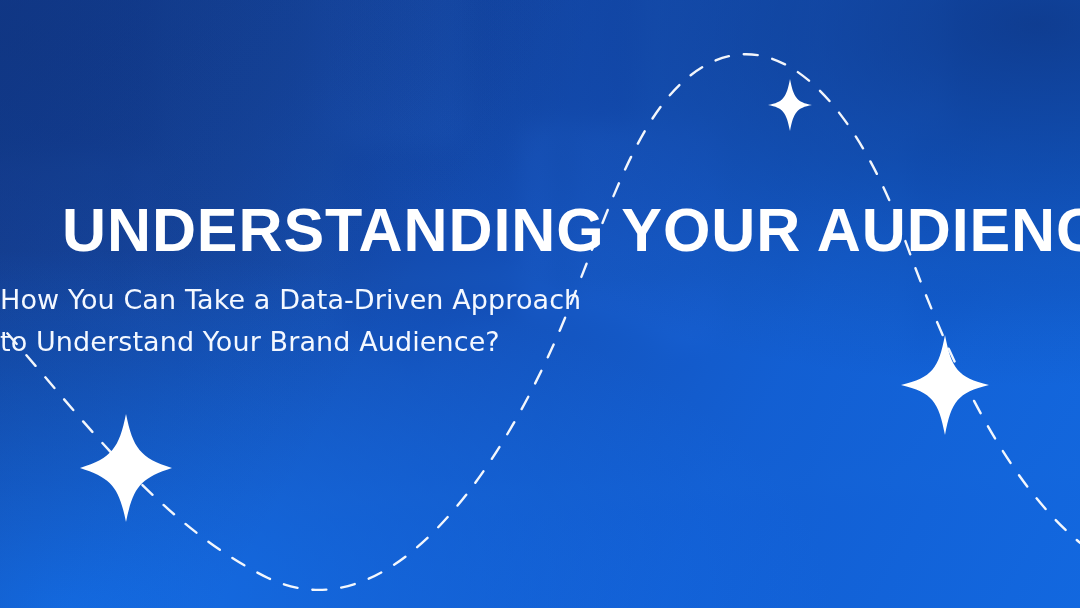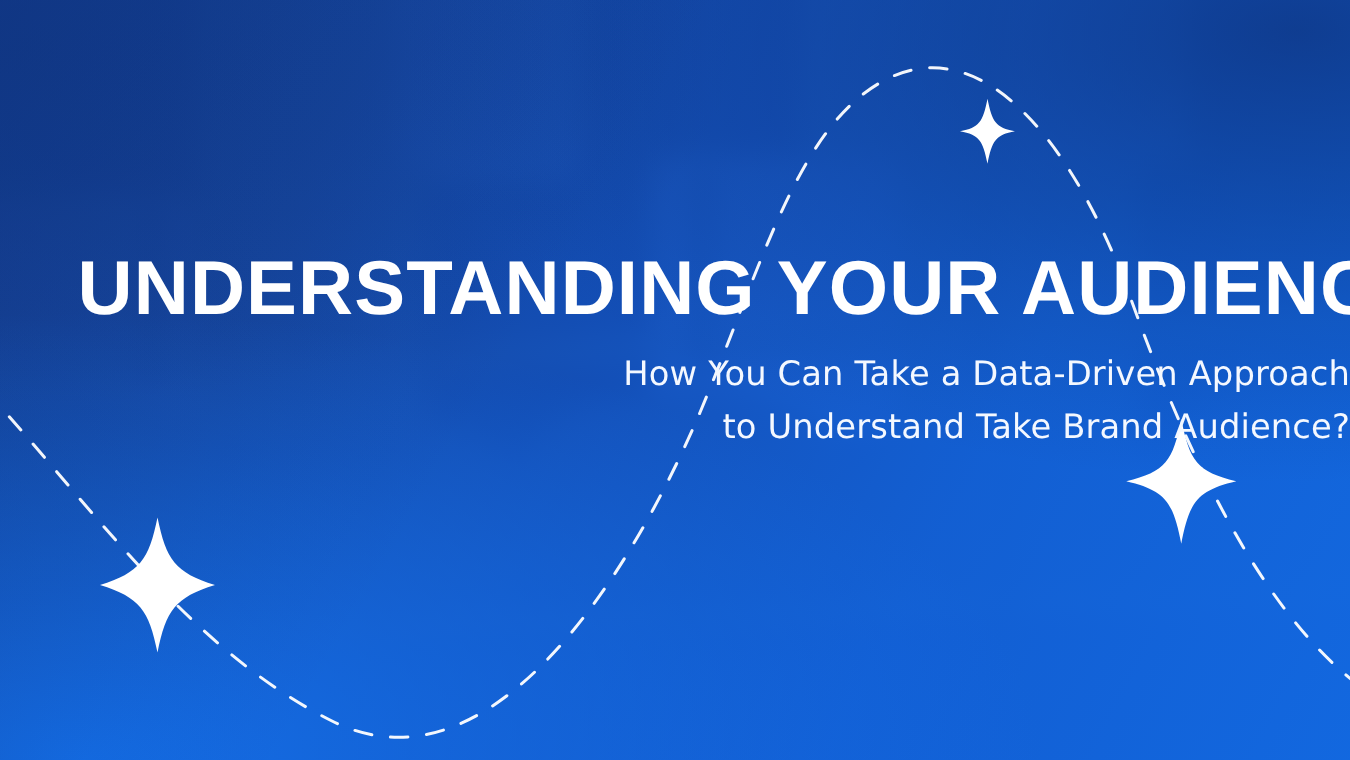--- a/index.html
+++ b/index.html
@@ -104,21 +104,21 @@
     white-space: nowrap;
     text-transform: uppercase;
     -webkit-font-smoothing: antialiased;
   }
   .subhead {
     position: absolute;
     left: 0;
     right: 0;
     top: 279px;
     margin: 0;
-    text-align: right;
+    text-align: left;
     color: #f4f8ff;
     font-family: "DejaVu Sans", sans-serif;
     font-size: 27px;
     font-weight: 400;
     line-height: 42px;
     letter-spacing: 0.1px;
   }
   .subhead .ln { display: block; }
 </style>
 </head>
@@ -192,17 +192,17 @@
              C 140 478, 133 488, 126 522
              C 119 488, 112 478, 80 468
              C 112 458, 119 448, 126 414 Z"></path>
   </svg>
 
   <div class="content">
     <h1 class="headline">Understanding Your Audience</h1>
 
     <p class="subhead">
       <span class="ln">How You Can Take a Data-Driven Approach</span>
-      <span class="ln">to Understand Take Brand Audience?</span>
+      <span class="ln">to Understand Your Brand Audience?</span>
     </p>
   </div>
 
 </div>
 
 </body></html>

